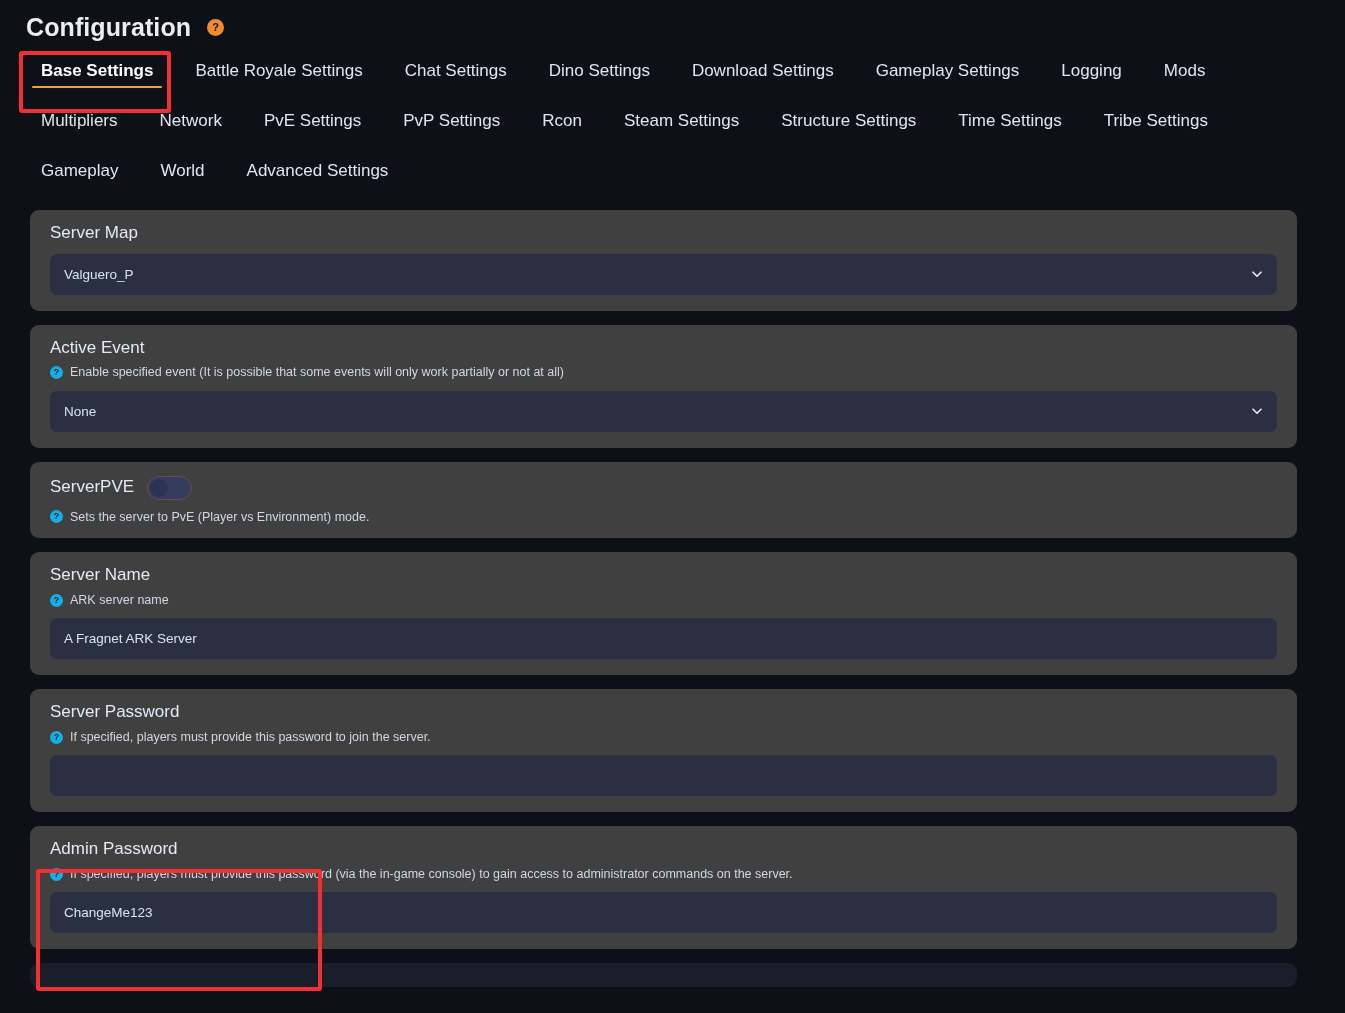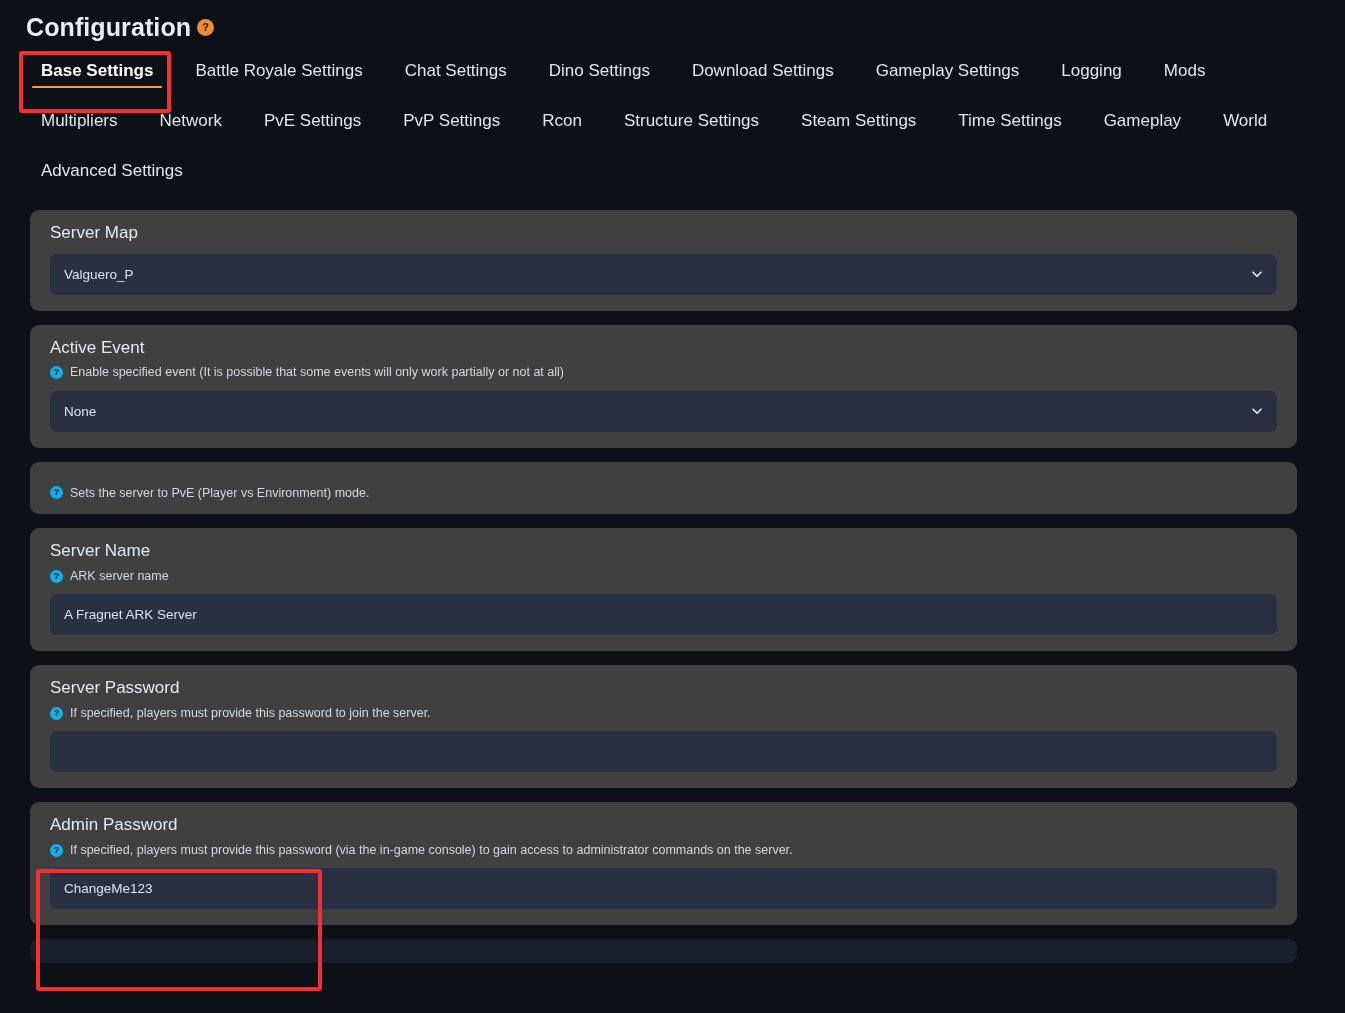--- a/index.html
+++ b/index.html
@@ -14,21 +14,21 @@
   body {
     font-family: "Liberation Sans", sans-serif;
     color: #e6edf3;
     position: relative;
   }
 
   
   .page-title-row {
     display: flex;
     align-items: center;
-    gap: 6px;
+    gap: 16px;
     padding: 9px 0 0 26px;
     height: 46px;
   }
   .page-title {
     font-size: 25px;
     font-weight: 700;
     color: #e9eef5;
     letter-spacing: 0.1px;
     line-height: 1;
   }
@@ -224,23 +224,24 @@
   <div class="tab"><span>Dino Settings</span></div>
   <div class="tab"><span>Download Settings</span></div>
   <div class="tab"><span>Gameplay Settings</span></div>
   <div class="tab"><span>Logging</span></div>
   <div class="tab"><span>Mods</span></div>
   <div class="tab"><span>Multipliers</span></div>
   <div class="tab"><span>Network</span></div>
   <div class="tab"><span>PvE Settings</span></div>
   <div class="tab"><span>PvP Settings</span></div>
   <div class="tab"><span>Rcon</span></div>
+  <div class="tab"><span>Steam Settings</span></div>
   <div class="tab"><span>Structure Settings</span></div>
-  <div class="tab"><span>Steam Settings</span></div>
   <div class="tab"><span>Time Settings</span></div>
+  <div class="tab"><span>Tribe Settings</span></div>
   <div class="tab"><span>Gameplay</span></div>
   <div class="tab"><span>World</span></div>
   <div class="tab"><span>Advanced Settings</span></div>
 </div>
 
 <div class="anno-tab"></div>
 
 <div class="content">
 
   <div class="card">
@@ -265,20 +266,26 @@
       <span>None</span>
       <span class="chev">
         <svg width="12" height="12" viewBox="0 0 12 12">
             <path d="M2 4.2 L6 8.2 L10 4.2" fill="none" stroke="#e8eef7" stroke-width="1.6" stroke-linecap="round" stroke-linejoin="round"></path>
           </svg>
       </span>
     </div>
   </div>
 
   <div class="card card-pve">
+    <div class="label-row">
+      <span class="field-label">ServerPVE</span>
+      <span class="toggle">
+          <span class="knob"></span>
+        </span>
+    </div>
     <div class="desc">
       <span class="help-blue">?</span>
       <span>Sets the server to PvE (Player vs Environment) mode.</span>
     </div>
   </div>
 
   <div class="card">
     <div class="field-label">Server Name</div>
     <div class="desc">
       <span class="help-blue">?</span>

